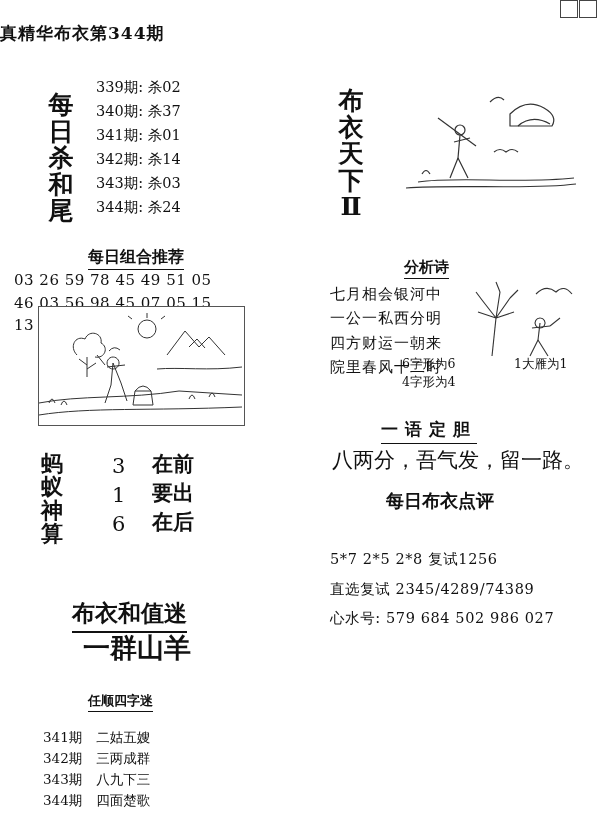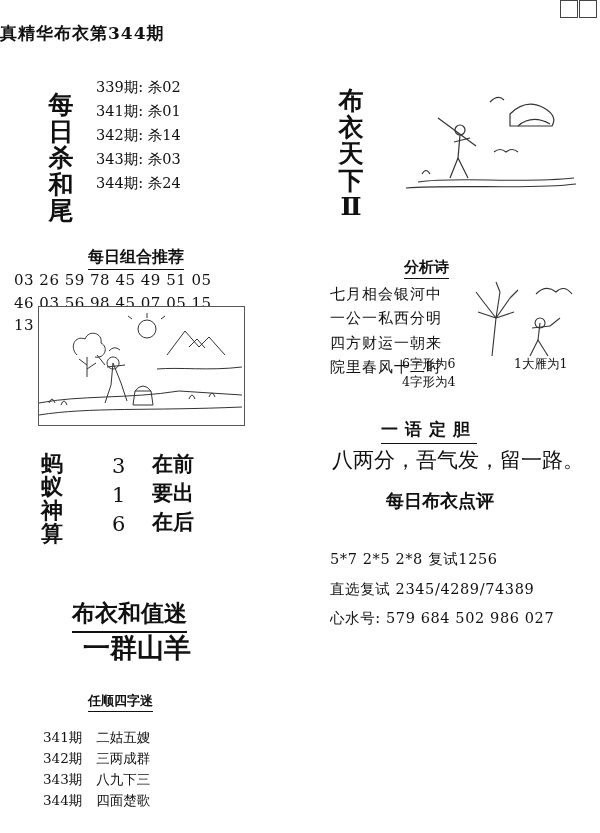--- a/index.html
+++ b/index.html
@@ -264,20 +264,21 @@
 
   <div class="corner-mark m1"></div>
   <div class="corner-mark m2"></div>
 
   <div class="title">真精华布衣第344期</div>
 
   <div class="vert-label" id="daily-kill-label">每日杀和尾</div>
 
   <div class="kill-list">
     <div>339期: 杀02</div>
+    <div>340期: 杀37</div>
     <div>341期: 杀01</div>
     <div>342期: 杀14</div>
     <div>343期: 杀03</div>
     <div>344期: 杀24</div>
   </div>
 
   <div class="sect-heading" id="combo-heading">每日组合推荐</div>
 
   <div class="num-grid">
     <div class="row">03  26  59  78  45  49  51  05</div>

